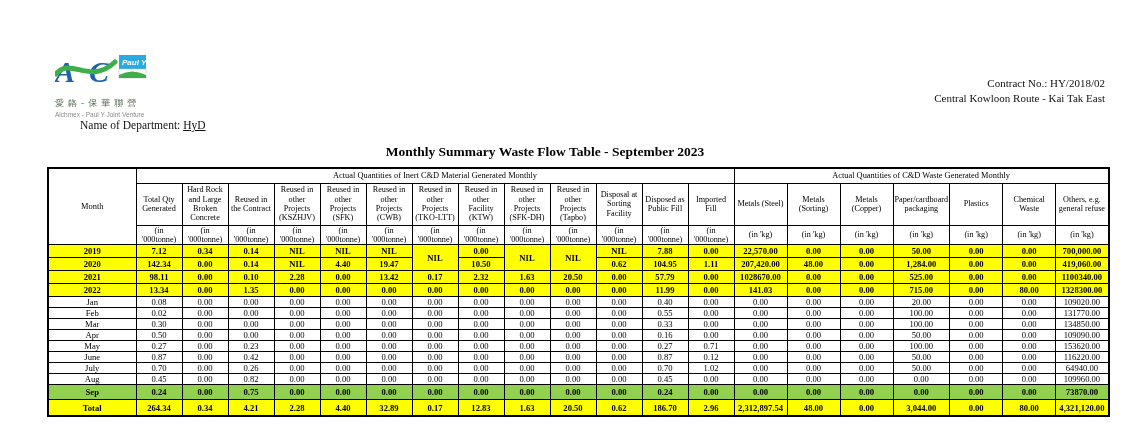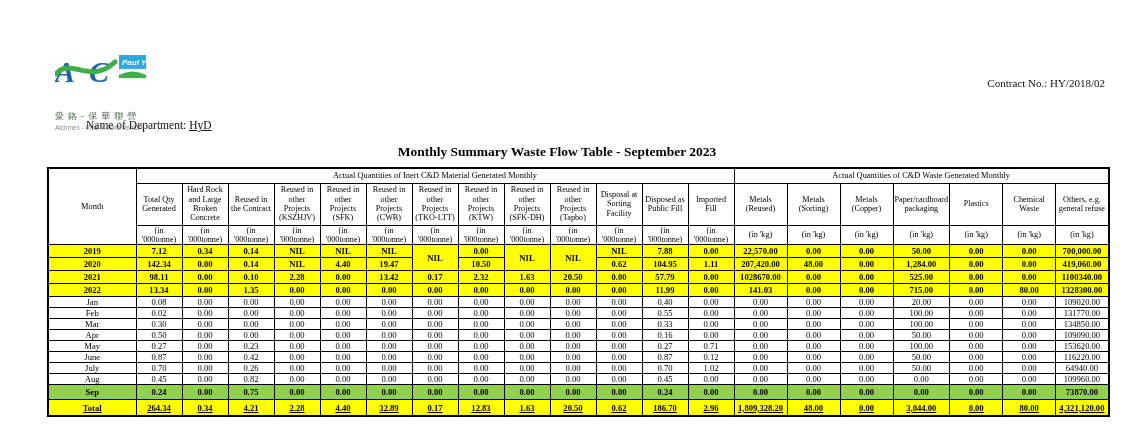--- a/index.html
+++ b/index.html
@@ -2,41 +2,41 @@
 <html><head>
 <meta charset="utf-8">
 <style>
   * { margin:0; padding:0; box-sizing:border-box; }
   body { background:#e8e8e8; font-family:"Liberation Serif", serif; }
   .page {
     position:relative; width:1148px; height:437px; background:#ffffff;
     overflow:hidden;
   }
   .logo { position:absolute; left:55px; top:54px; width:130px; }
-  .logo-cn { font-family:"DejaVu Sans", sans-serif; font-size:9px; letter-spacing:4px; color:#5a6a5a; margin-top:14px; white-space:nowrap; }
+  .logo-cn { font-family:"DejaVu Sans", sans-serif; font-size:9px; letter-spacing:4px; color:#5a6a5a; margin-top:1px; white-space:nowrap; }
   .logo-sub { font-family:"Liberation Sans", sans-serif; font-size:6.5px; color:#8a8a8a; margin-top:1px; white-space:nowrap; }
   .contract { position:absolute; right:43px; top:76px; text-align:right; font-size:11px; line-height:1.35; color:#111; }
-  .dept { position:absolute; left:86px; top:119px; font-size:11.5px; color:#111; }
+  .dept { position:absolute; left:80px; top:119px; font-size:11.5px; color:#111; }
   .dept .u { text-decoration:underline; }
-  .title { position:absolute; left:12px; width:1090px; top:144px; text-align:center; font-weight:bold; font-size:13.5px; color:#000; }
+  .title { position:absolute; left:0; width:1090px; top:144px; text-align:center; font-weight:bold; font-size:13.5px; color:#000; }
   .tablewrap { position:absolute; left:47px; top:167px; }
   table { border-collapse:collapse; table-layout:fixed; border:2px solid #000; }
   th, td {
     border:1.5px solid #000; text-align:center; vertical-align:middle;
     padding:0 1px; overflow:hidden; color:#000;
   }
   thead th { font-weight:normal; font-size:8.2px; line-height:1.15; background:#fff; }
   tr.grouprow th { height:15px; font-size:8.4px; }
   tr.namerow th { height:42px; }
   tr.unitrow th { height:13px; }
   tbody td { font-size:8.6px; }
   tr.year td  { background:#FFFF00; font-weight:bold; height:13px; }
   tr.month td { background:#FFFFFF; font-weight:normal; height:10px; }
   tr.sep td   { background:#92D050; font-weight:bold; height:15px;text-align:center; }
-  tr.total td { background:#FFFF00; font-weight:bold; height:16px;text-decoration:underline; }
+  tr.total td { background:#FFFF00; font-weight:bold; height:16px; }
 </style>
 </head>
 <body>
 
 <div class="page">
 
   <div class="logo">
     <svg width="92" height="38" viewBox="0 0 92 38">
       <text x="0" y="28" font-family="Liberation Serif, serif" font-style="italic" font-weight="bold" font-size="30" fill="#1C63AE">A</text>
       <text x="34" y="28" font-family="Liberation Serif, serif" font-style="italic" font-weight="bold" font-size="30" fill="#1C63AE">C</text>
@@ -47,20 +47,21 @@
         <rect x="64" y="15" width="27" height="9" fill="#ffffff" stroke="#bbbbbb" stroke-width="0.5"></rect>
         <path d="M64,21 Q 77,14 91,21 L 91,24 L 64,24 Z" fill="#3FAE49"></path>
       </g>
     </svg>
     <div class="logo-cn">愛鉻-保華聯營</div>
     <div class="logo-sub">Alchmex - Paul Y Joint Venture</div>
   </div>
 
   <div class="contract">
     <div>Contract No.: HY/2018/02</div>
+    <div>Central Kowloon Route - Kai Tak East</div>
   </div>
 
   <div class="dept">
     <span>Name of Department:</span>
     <span class="u">HyD</span>
   </div>
 
   <div class="title">Monthly Summary Waste Flow Table - September 2023</div>
 
   <div class="tablewrap">
@@ -95,27 +96,27 @@
             <th colspan="7">Actual Quantities of C&amp;D Waste Generated Monthly</th>
           </tr>
           <tr class="namerow">
             <th>Total Qty Generated</th>
             <th>Hard Rock and Large Broken Concrete</th>
             <th>Reused in the Contract</th>
             <th>Reused in other Projects (KSZHJV)</th>
             <th>Reused in other Projects (SFK)</th>
             <th>Reused in other Projects (CWB)</th>
             <th>Reused in other Projects (TKO-LTT)</th>
-            <th>Reused in other Projects (KTW)</th>
+            <th>Reused in other Facility (KTW)</th>
             <th>Reused in other Projects (SFK-DH)</th>
             <th>Reused in other Projects (Tapbo)</th>
             <th>Disposal at Sorting Facility</th>
             <th>Disposed as Public Fill</th>
             <th>Imported Fill</th>
-            <th>Metals (Reused)</th>
+            <th>Metals (Steel)</th>
             <th>Metals (Sorting)</th>
             <th>Metals (Copper)</th>
             <th>Paper/cardboard packaging</th>
             <th>Plastics</th>
             <th>Chemical Waste</th>
             <th>Others, e.g. general refuse</th>
           </tr>
           <tr class="unitrow">
             <th>(in '000tonne)</th>
             <th>(in '000tonne)</th>
@@ -444,21 +445,21 @@
             <td>2.28</td>
             <td>4.40</td>
             <td>32.89</td>
             <td>0.17</td>
             <td>12.83</td>
             <td>1.63</td>
             <td>20.50</td>
             <td>0.62</td>
             <td>186.70</td>
             <td>2.96</td>
-            <td>1,809,328.20</td>
+            <td>2,312,897.54</td>
             <td>48.00</td>
             <td>0.00</td>
             <td>3,044.00</td>
             <td>0.00</td>
             <td>80.00</td>
             <td>4,321,120.00</td>
           </tr>
         </tbody>
       </table>
   </div>

